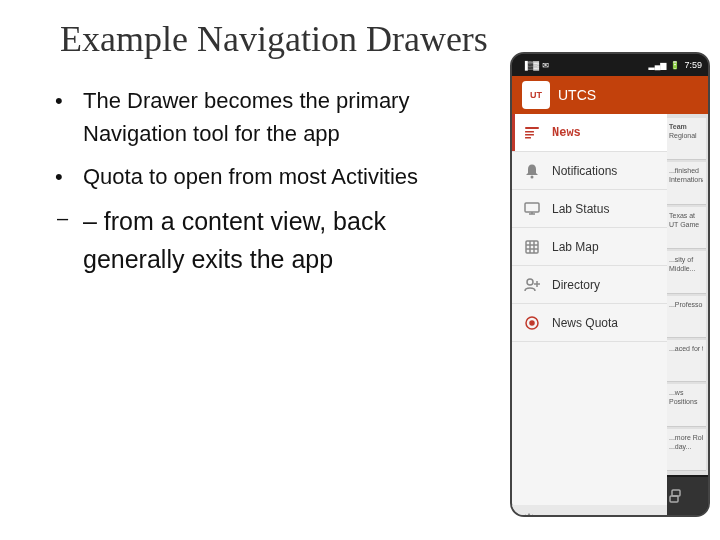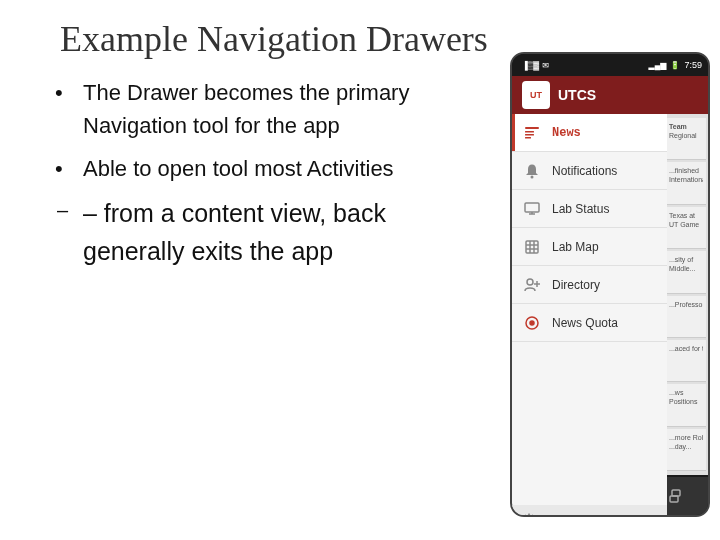--- a/index.html
+++ b/index.html
@@ -17,21 +17,21 @@
       font-size: 36px;
       font-weight: normal;
       color: #333;
       padding: 18px 60px 12px 60px;
       font-family: Georgia, serif;
     }
 
     
     .left-content {
       position: absolute;
-      top: 76px;
+      top: 84px;
       left: 55px;
       width: 370px;
       font-size: 22px;
       line-height: 1.5;
       color: #111;
     }
 
     .left-content ul {
       list-style: none;
       padding: 0;
@@ -83,21 +83,21 @@
       align-items: center;
       justify-content: flex-end;
       padding: 0 6px;
       font-size: 9px;
       color: #fff;
       gap: 4px;
     }
 
     
     .app-header {
-      background: #7f1d1d;
+      background: #c2410c;
       height: 38px;
       display: flex;
       align-items: center;
       padding: 0 10px;
       gap: 8px;
     }
 
     .app-logo {
       width: 28px;
       height: 28px;
@@ -108,21 +108,21 @@
       justify-content: center;
       font-size: 9px;
       font-weight: bold;
       color: #c0392b;
       flex-shrink: 0;
     }
 
     .app-name {
       color: #fff;
       font-size: 14px;
-      font-weight: bold;
+      font-weight: normal;
     }
 
     
     .drawer {
       position: absolute;
       top: 60px;
       left: 0;
       width: 155px;
       height: 100%;
       background: #f5f5f5;
@@ -253,21 +253,21 @@
     }
   </style>
 </head>
 <body>
 
 <div class="page-title">Example Navigation Drawers</div>
 
 <div class="left-content">
   <ul>
     <li>The Drawer becomes the primary Navigation tool for the app</li>
-    <li>Able to open tool most Activities</li>
+    <li>Quota to open from most Activities</li>
     <li class="sub-item">– from a content view, back generally exits the app</li>
   </ul>
 </div>
 
 <div class="phone-container">
 
   <div class="status-bar">
 
     <span style="flex:1; display:flex; gap:3px; align-items:center; padding-left:4px;">
       <span style="font-size:8px;">▐▒▓</span>

